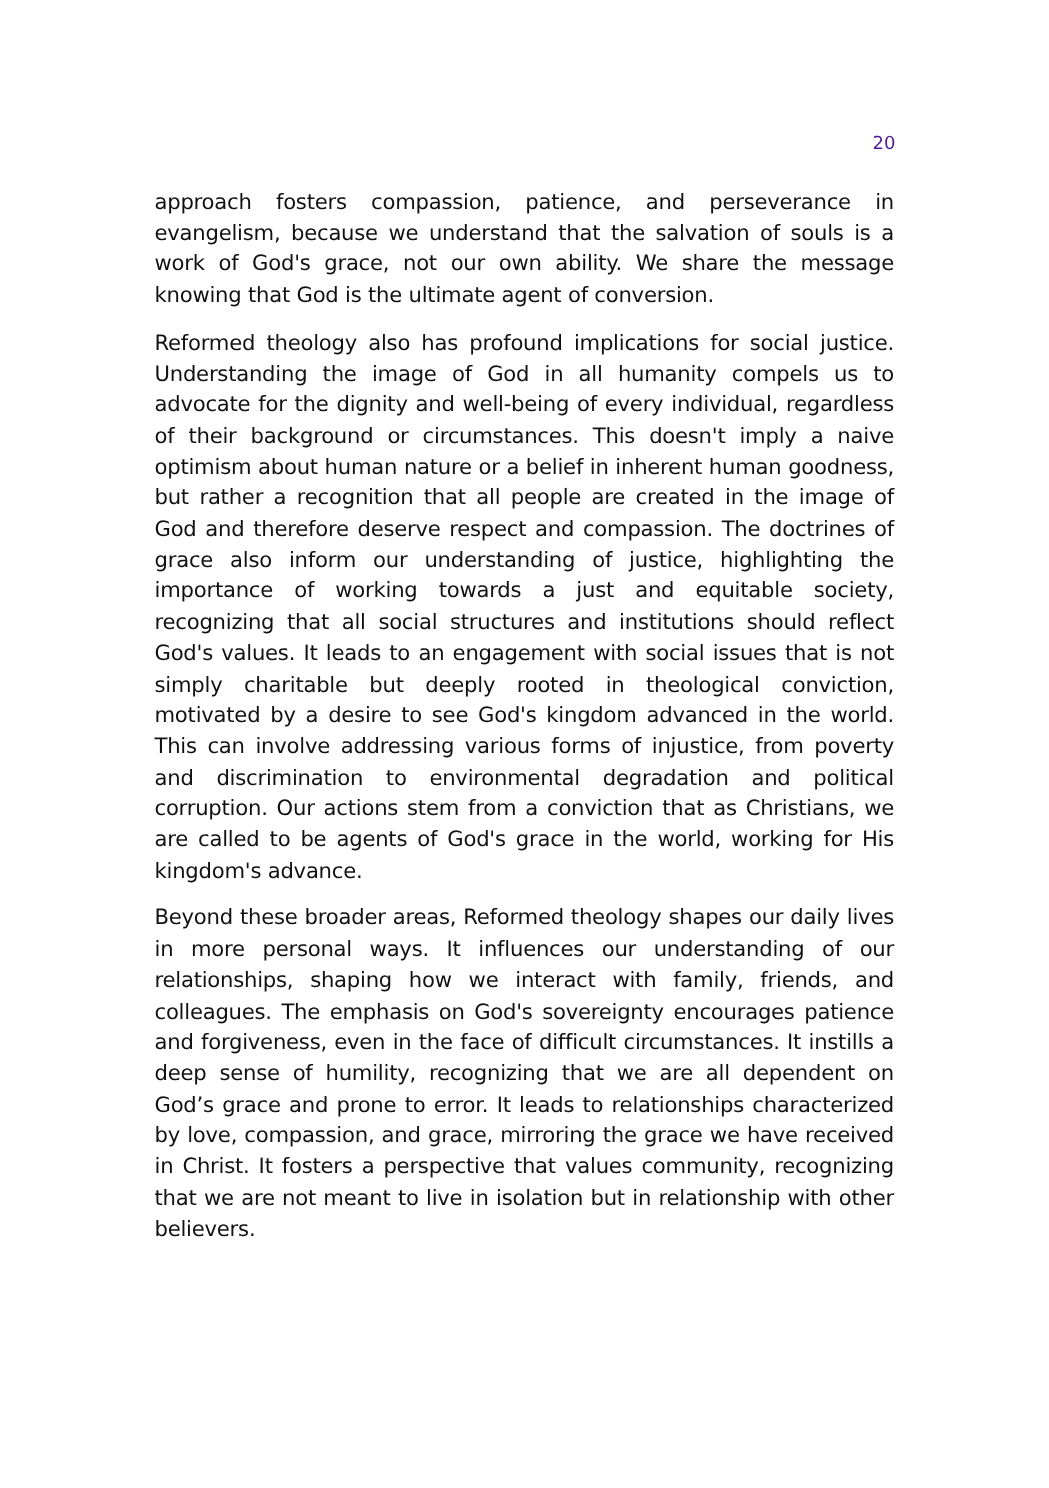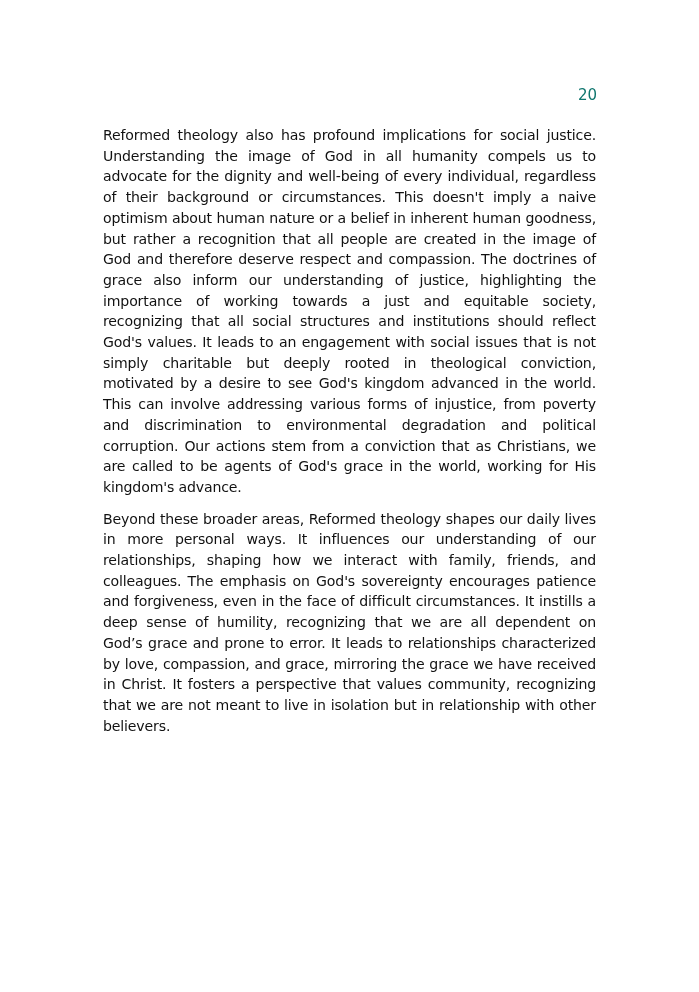--- a/index.html
+++ b/index.html
@@ -12,23 +12,23 @@
       height: 992px;
       position: relative;
       overflow: hidden;
       color: #111111;
       font-family: "DejaVu Sans", sans-serif;
     }
     .page-number {
       position: absolute;
       top: 85px;
       right: 102px;
-      font-size: 15px;
+      font-size: 12px;
       line-height: 20px;
-      color: #0f766e;
+      color: #4c1d95;
       text-align: center;
     }
     .body-text {
       position: absolute;
       left: 103px;
       top: 125px;
       width: 493px;
     }
     .paragraph {
       margin: 0 0 11px 0;
@@ -41,15 +41,16 @@
     .paragraph.last-justified {
       text-align-last: justify;
     }
   </style>
 </head>
 <body>
 
 <div class="page-number">20</div>
 
 <div class="body-text">
+  <p class="paragraph">approach fosters compassion, patience, and perseverance in evangelism, because we understand that the salvation of souls is a work of God's grace, not our own ability. We share the message knowing that God is the ultimate agent of conversion.</p>
   <p class="paragraph">Reformed theology also has profound implications for social justice. Understanding the image of God in all humanity compels us to advocate for the dignity and well-being of every individual, regardless of their background or circumstances. This doesn't imply a naive optimism about human nature or a belief in inherent human goodness, but rather a recognition that all people are created in the image of God and therefore deserve respect and compassion. The doctrines of grace also inform our understanding of justice, highlighting the importance of working towards a just and equitable society, recognizing that all social structures and institutions should reflect God's values. It leads to an engagement with social issues that is not simply charitable but deeply rooted in theological conviction, motivated by a desire to see God's kingdom advanced in the world. This can involve addressing various forms of injustice, from poverty and discrimination to environmental degradation and political corruption. Our actions stem from a conviction that as Christians, we are called to be agents of God's grace in the world, working for His kingdom's advance.</p>
   <p class="paragraph last-justified">Beyond these broader areas, Reformed theology shapes our daily lives in more personal ways. It influences our understanding of our relationships, shaping how we interact with family, friends, and colleagues. The emphasis on God's sovereignty encourages patience and forgiveness, even in the face of difficult circumstances. It instills a deep sense of humility, recognizing that we are all dependent on God’s grace and prone to error. It leads to relationships characterized by love, compassion, and grace, mirroring the grace we have received in Christ. It fosters a perspective that values community, recognizing that we are not meant to live in isolation but in relationship with other believers.</p>
 </div>
 
 </body></html>

